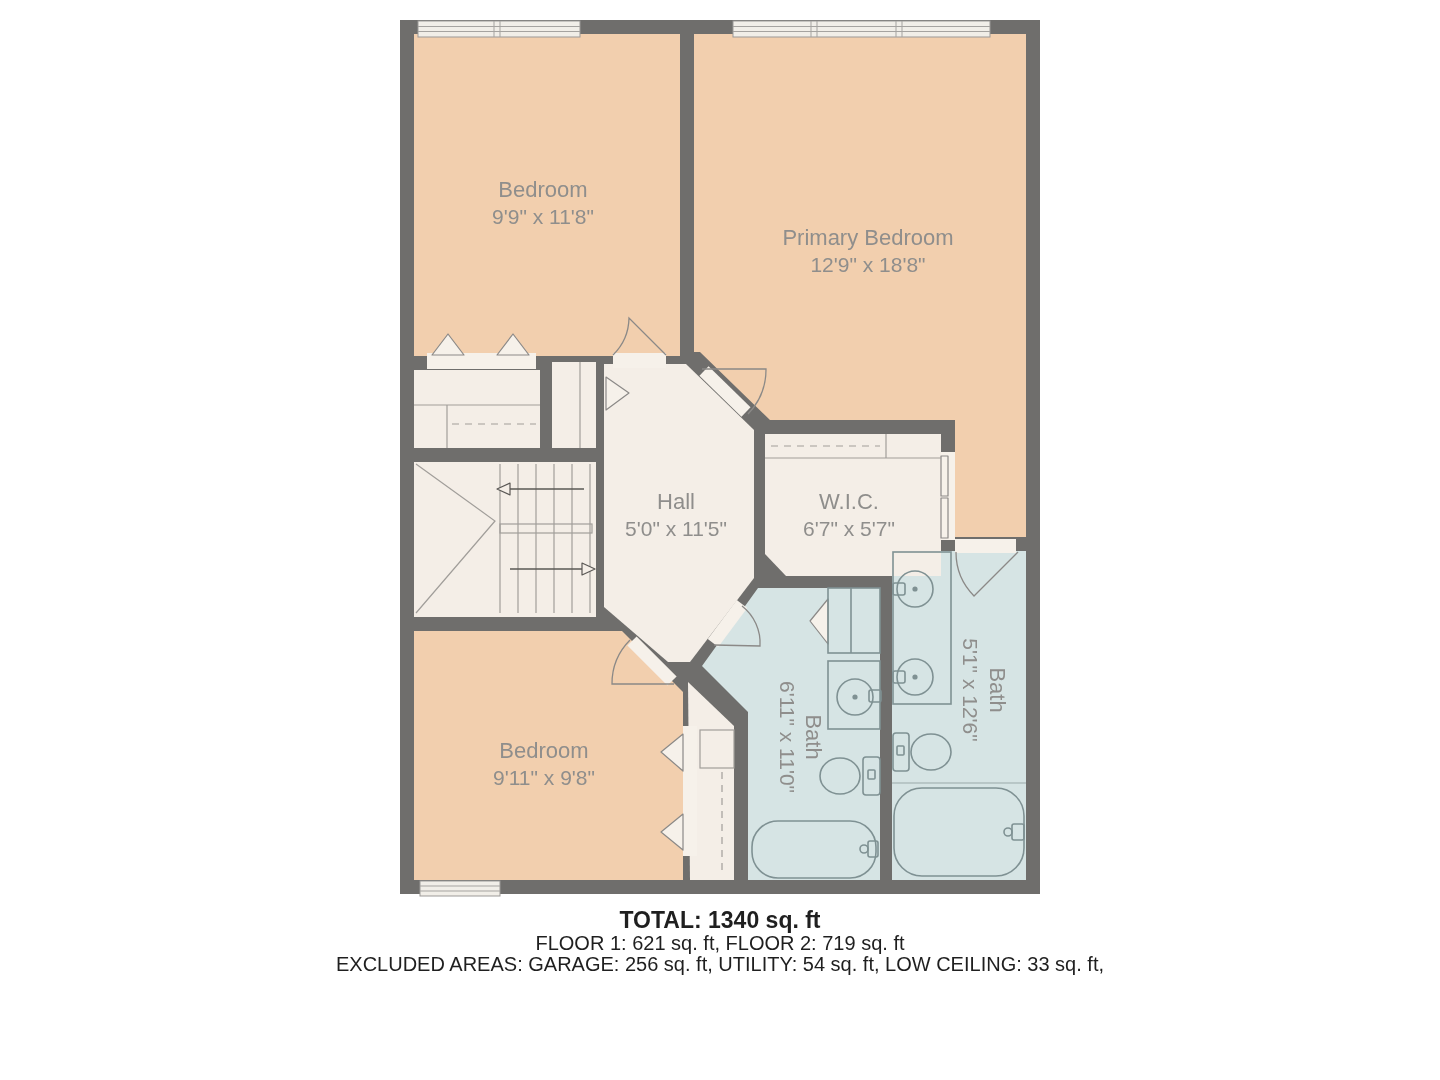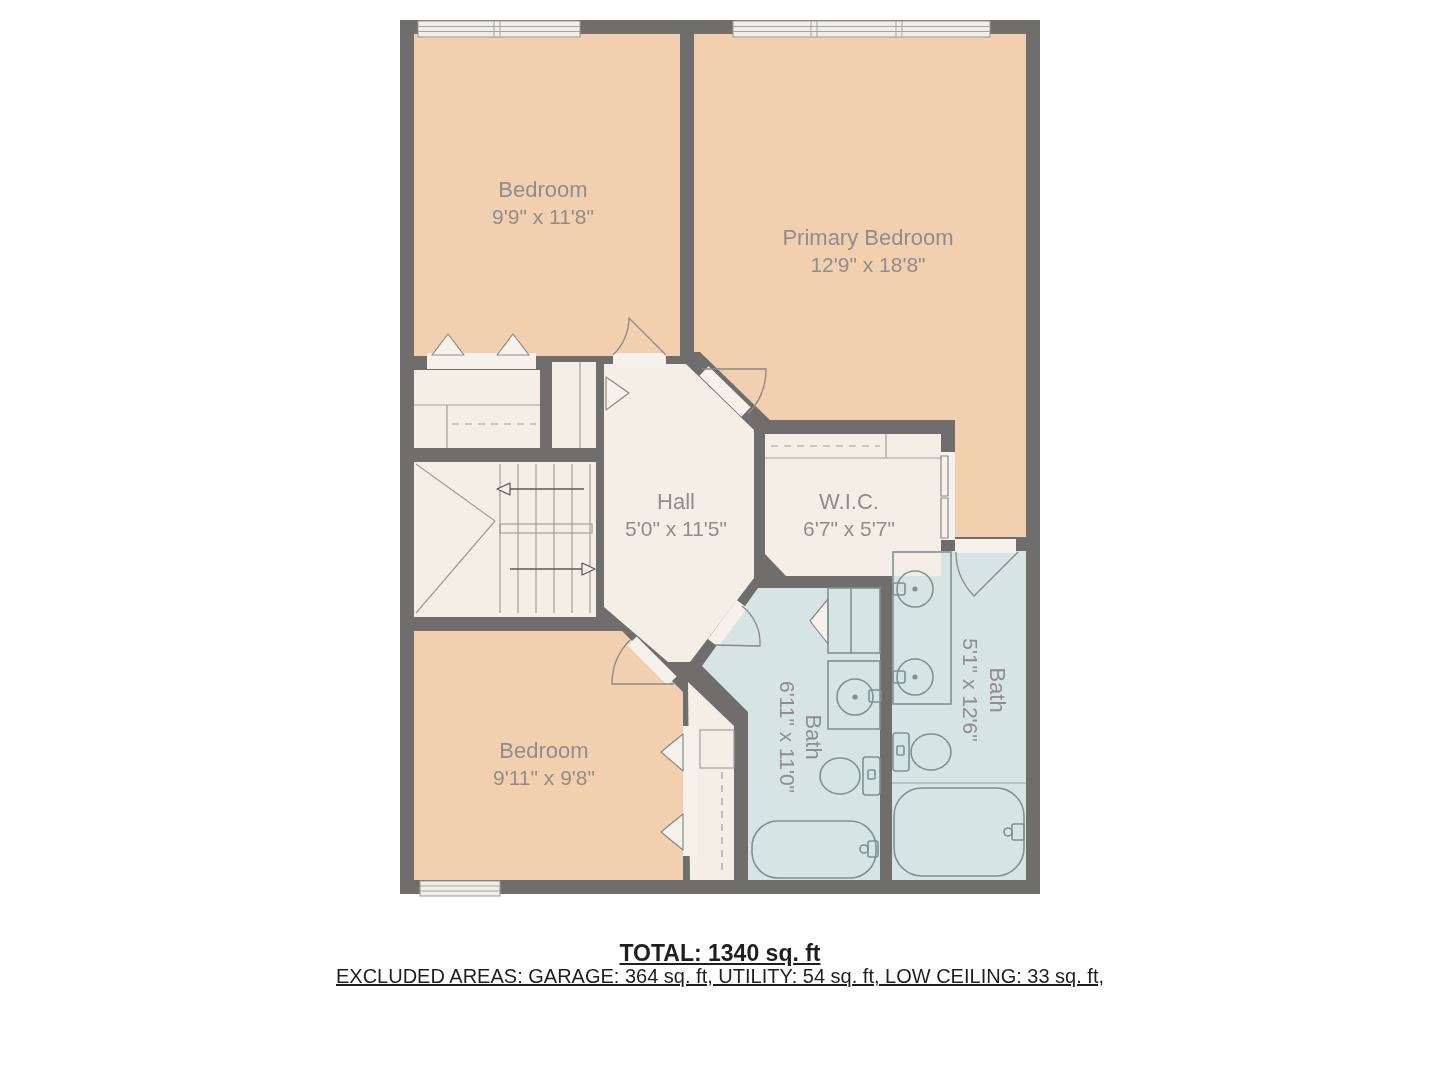--- a/index.html
+++ b/index.html
@@ -20,21 +20,21 @@
   .thin  { stroke:var(--line); stroke-width:1.3; fill:none; }
   .thin2 { stroke:#a19e9a; stroke-width:1.2; fill:none; }
   .bline { stroke:var(--bline); stroke-width:1.6; fill:none; }
   .tri   { fill:var(--sym); stroke:var(--line); stroke-width:1.2; stroke-linejoin:round; }
   .win   { fill:var(--window); stroke:#9b9997; stroke-width:1; }
   .winline { stroke:#a5a3a0; stroke-width:1; }
   .dash  { stroke-dasharray:7 6; }
   .arrow { stroke:var(--arrow); stroke-width:1.4; fill:none; }
   .arrowhead { fill:var(--common); stroke:var(--arrow); stroke-width:1.2; stroke-linejoin:round; }
   .footer {
-    position:absolute; left:0; right:0; top:941px; text-align:center; color:#1f1f1f;text-decoration:underline;
+    position:absolute; left:0; right:0; top:908px; text-align:center; color:#1f1f1f;
   }
   .footer .total { font-size:23px; font-weight:bold; line-height:25px; }
   .footer .line  { font-size:20px; line-height:21px; }
   .footer .disclaimer { margin-top:15px; font-size:10.5px; color:#b3b0ac; }
 </style>
 </head>
 <body>
 
 <div class="screen">
 
@@ -189,16 +189,17 @@
     <text class="room-label" transform="translate(806,737) rotate(90)">Bath</text>
     <text class="room-dims" transform="translate(780,737) rotate(90)">6'11" x 11'0"</text>
 
     <text class="room-label" transform="translate(990,690) rotate(90)">Bath</text>
     <text class="room-dims" transform="translate(963,690) rotate(90)">5'1" x 12'6"</text>
   </svg>
 
   
   <div class="footer">
     <div class="total">TOTAL: 1340 sq. ft</div>
-    <div class="line">EXCLUDED AREAS: GARAGE: 364 sq. ft, UTILITY: 54 sq. ft, LOW CEILING: 33 sq. ft,</div>
+    <div class="line">FLOOR 1: 621 sq. ft, FLOOR 2: 719 sq. ft</div>
+    <div class="line">EXCLUDED AREAS: GARAGE: 256 sq. ft, UTILITY: 54 sq. ft, LOW CEILING: 33 sq. ft,</div>
   </div>
 
 </div>
 
 </body></html>

